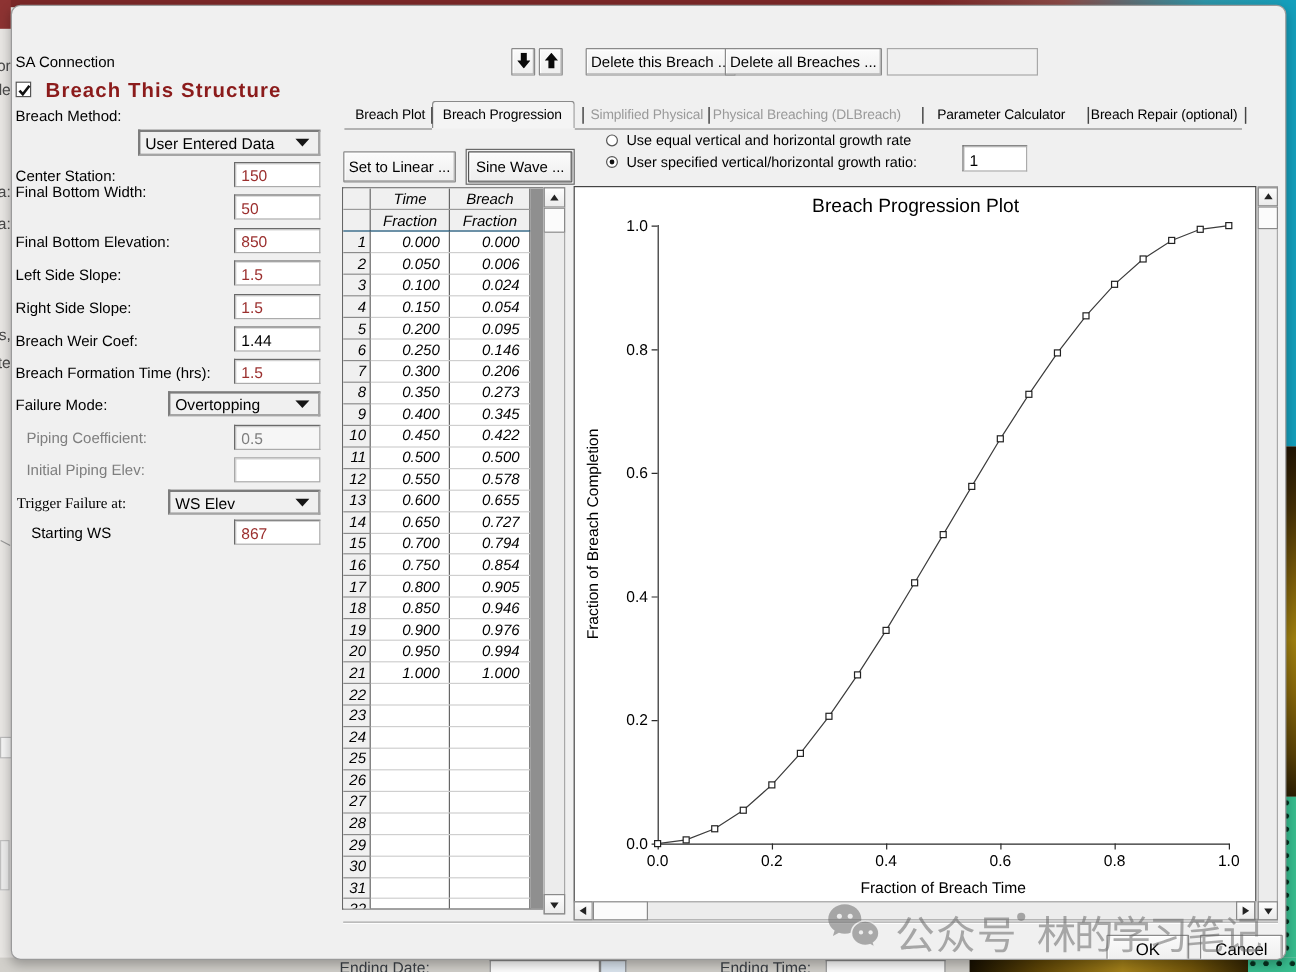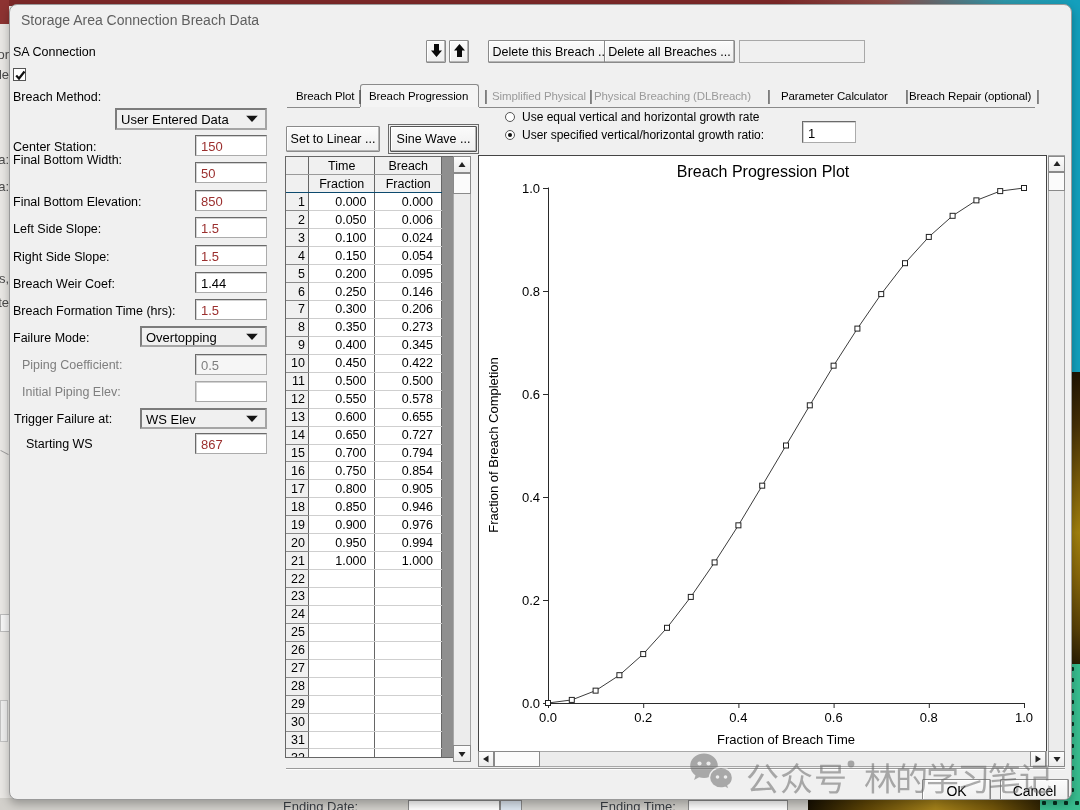--- a/index.html
+++ b/index.html
@@ -95,21 +95,21 @@
   #radio2 { left:505px; top:130px; }
   #radio1-label { left:522px; top:110px; font-size:12px; }
   #radio2-label { left:522px; top:128px; font-size:12px; }
   #ratio-box { left:802px; top:121px; width:54px; height:22px; }
 </style>
 <style>
   
   #grid { left:285px; top:156px; width:186px; height:602px; }
   #grid-cols { position:absolute; left:0; top:0; width:168px; height:602px; border:1px solid #666; border-right:none; overflow:hidden; background:#fff; }
   #grid-dark { position:absolute; left:156px; top:0; width:12px; height:602px; background:#8f8f8f; }
-  table.grid { border-collapse:collapse; table-layout:fixed; width:156px; }
+  table.grid { border-collapse:collapse; table-layout:fixed; width:156px;font-style:italic; }
   table.grid td { font-size:12.5px; height:17.95px; padding:0 8px 0 0; text-align:right; color:#000;
       border-right:1px solid #666; border-bottom:1px solid #cfcfcf; overflow:hidden; white-space:nowrap; }
   table.grid td.rn { width:22px; background:#f0f0f0; border-bottom:1px solid #8a8a8a; padding:0 3px 0 0; }
   table.grid td.c1 { width:65px; }
   table.grid td.c2 { width:65px; }
   table.grid tr.hdr td { background:#f0f0f0; text-align:center; padding:0; border-bottom:1px solid #9a9a9a; }
   table.grid tr.hdr2 td { border-bottom:1px solid #0c4a6e;text-align:center; }
   
   .sb-btn { position:absolute; background:linear-gradient(180deg,#fdfdfd,#ebebeb); border:1px solid #8a8a8a; }
   .sb-btn svg { position:absolute; left:50%; top:50%; transform:translate(-50%,-50%); }
@@ -156,21 +156,20 @@
   <div class="abs bg-bottom-field" style="left:408px;width:92px;"></div>
   <div class="abs" id="bg-bottom-btn"></div>
   <div class="abs bg-bottom-label" style="left:600px;width:92px;">Ending Time:</div>
   <div class="abs bg-bottom-field" style="left:688px;width:100px;"></div>
   <div class="abs" id="bg-bottom-orange"></div>
   <div class="abs" id="bg-bottom-green"></div>
 </div>
 
 <div class="abs" id="dialog">
  <div class="abs" id="dlg-coord">
-  <div class="abs" id="dlg-title">Storage Area Connection Breach Data</div>
 
   <div class="abs lbl" id="sac-label">SA Connection</div>
   <div class="abs btn" id="btn-down">
         <span class="btxt"><svg width="11" height="13" viewBox="0 0 11 13">
             <path d="M3 0 h5 v6.5 h3 L5.5 13 L0 6.5 h3 Z" fill="#0a0a0a"></path>
           </svg></span>
       </div>
   <div class="abs btn" id="btn-up">
         <span class="btxt"><svg width="11" height="13" viewBox="0 0 11 13">
             <path d="M5.5 0 L11 6.5 h-3 V13 h-5 V6.5 h-3 Z" fill="#0a0a0a"></path>
@@ -182,20 +181,21 @@
   <div class="abs btn" id="btn-del-all">
         <span class="btxt">Delete all Breaches ...</span>
       </div>
   <div class="abs" id="top-disabled-box"></div>
 
   <div class="abs" id="chk-breach">
     <svg width="13" height="13" viewBox="0 0 13 13">
           <path d="M2.2 6.5 L5 9.5 L10.5 2.5" stroke="#111" stroke-width="2.2" fill="none"></path>
         </svg>
   </div>
+  <div class="abs" id="chk-label">Breach This Structure</div>
 
   <div class="abs lbl" id="breach-method-label">Breach Method:</div>
   <div class="abs combo flat" id="breach-method-combo">
     <span class="ctext">User Entered Data</span>
     <span class="carrow">
           <svg width="12" height="7">
             <path d="M0 0 L12 0 L6 6.5 Z" fill="#151515"></path>
           </svg>
         </span>
   </div>
@@ -223,21 +223,21 @@
     <span class="carrow">
           <svg width="12" height="7">
             <path d="M0 0 L12 0 L6 6.5 Z" fill="#151515"></path>
           </svg>
         </span>
   </div>
   <div class="abs lbl dis frow-label" style="left:22px;top:358px;">Piping Coefficient:</div>
   <input class="fbox dis" style="left: 195px; top: 354px;" value="0.5">
   <div class="abs lbl dis frow-label" style="left:22px;top:385px;">Initial Piping Elev:</div>
   <input class="fbox" style="left: 195px; top: 381px; border-color: rgb(168, 168, 168);" value="">
-  <div class="abs lbl" style="left:14px;top:412px;">Trigger Failure at:</div>
+  <div class="abs lbl" style="left:14px;top:412px;font-family:Liberation Serif, serif;">Trigger Failure at:</div>
   <div class="abs combo flat" style="left:140px;top:408px;width:127px;height:21px;">
     <span class="ctext">WS Elev</span>
     <span class="carrow">
           <svg width="12" height="7">
             <path d="M0 0 L12 0 L6 6.5 Z" fill="#151515"></path>
           </svg>
         </span>
   </div>
   <div class="abs lbl" style="left:26px;top:437px;">Starting WS</div>
   <input class="fbox red" style="left: 195px; top: 433px;" value="867">

